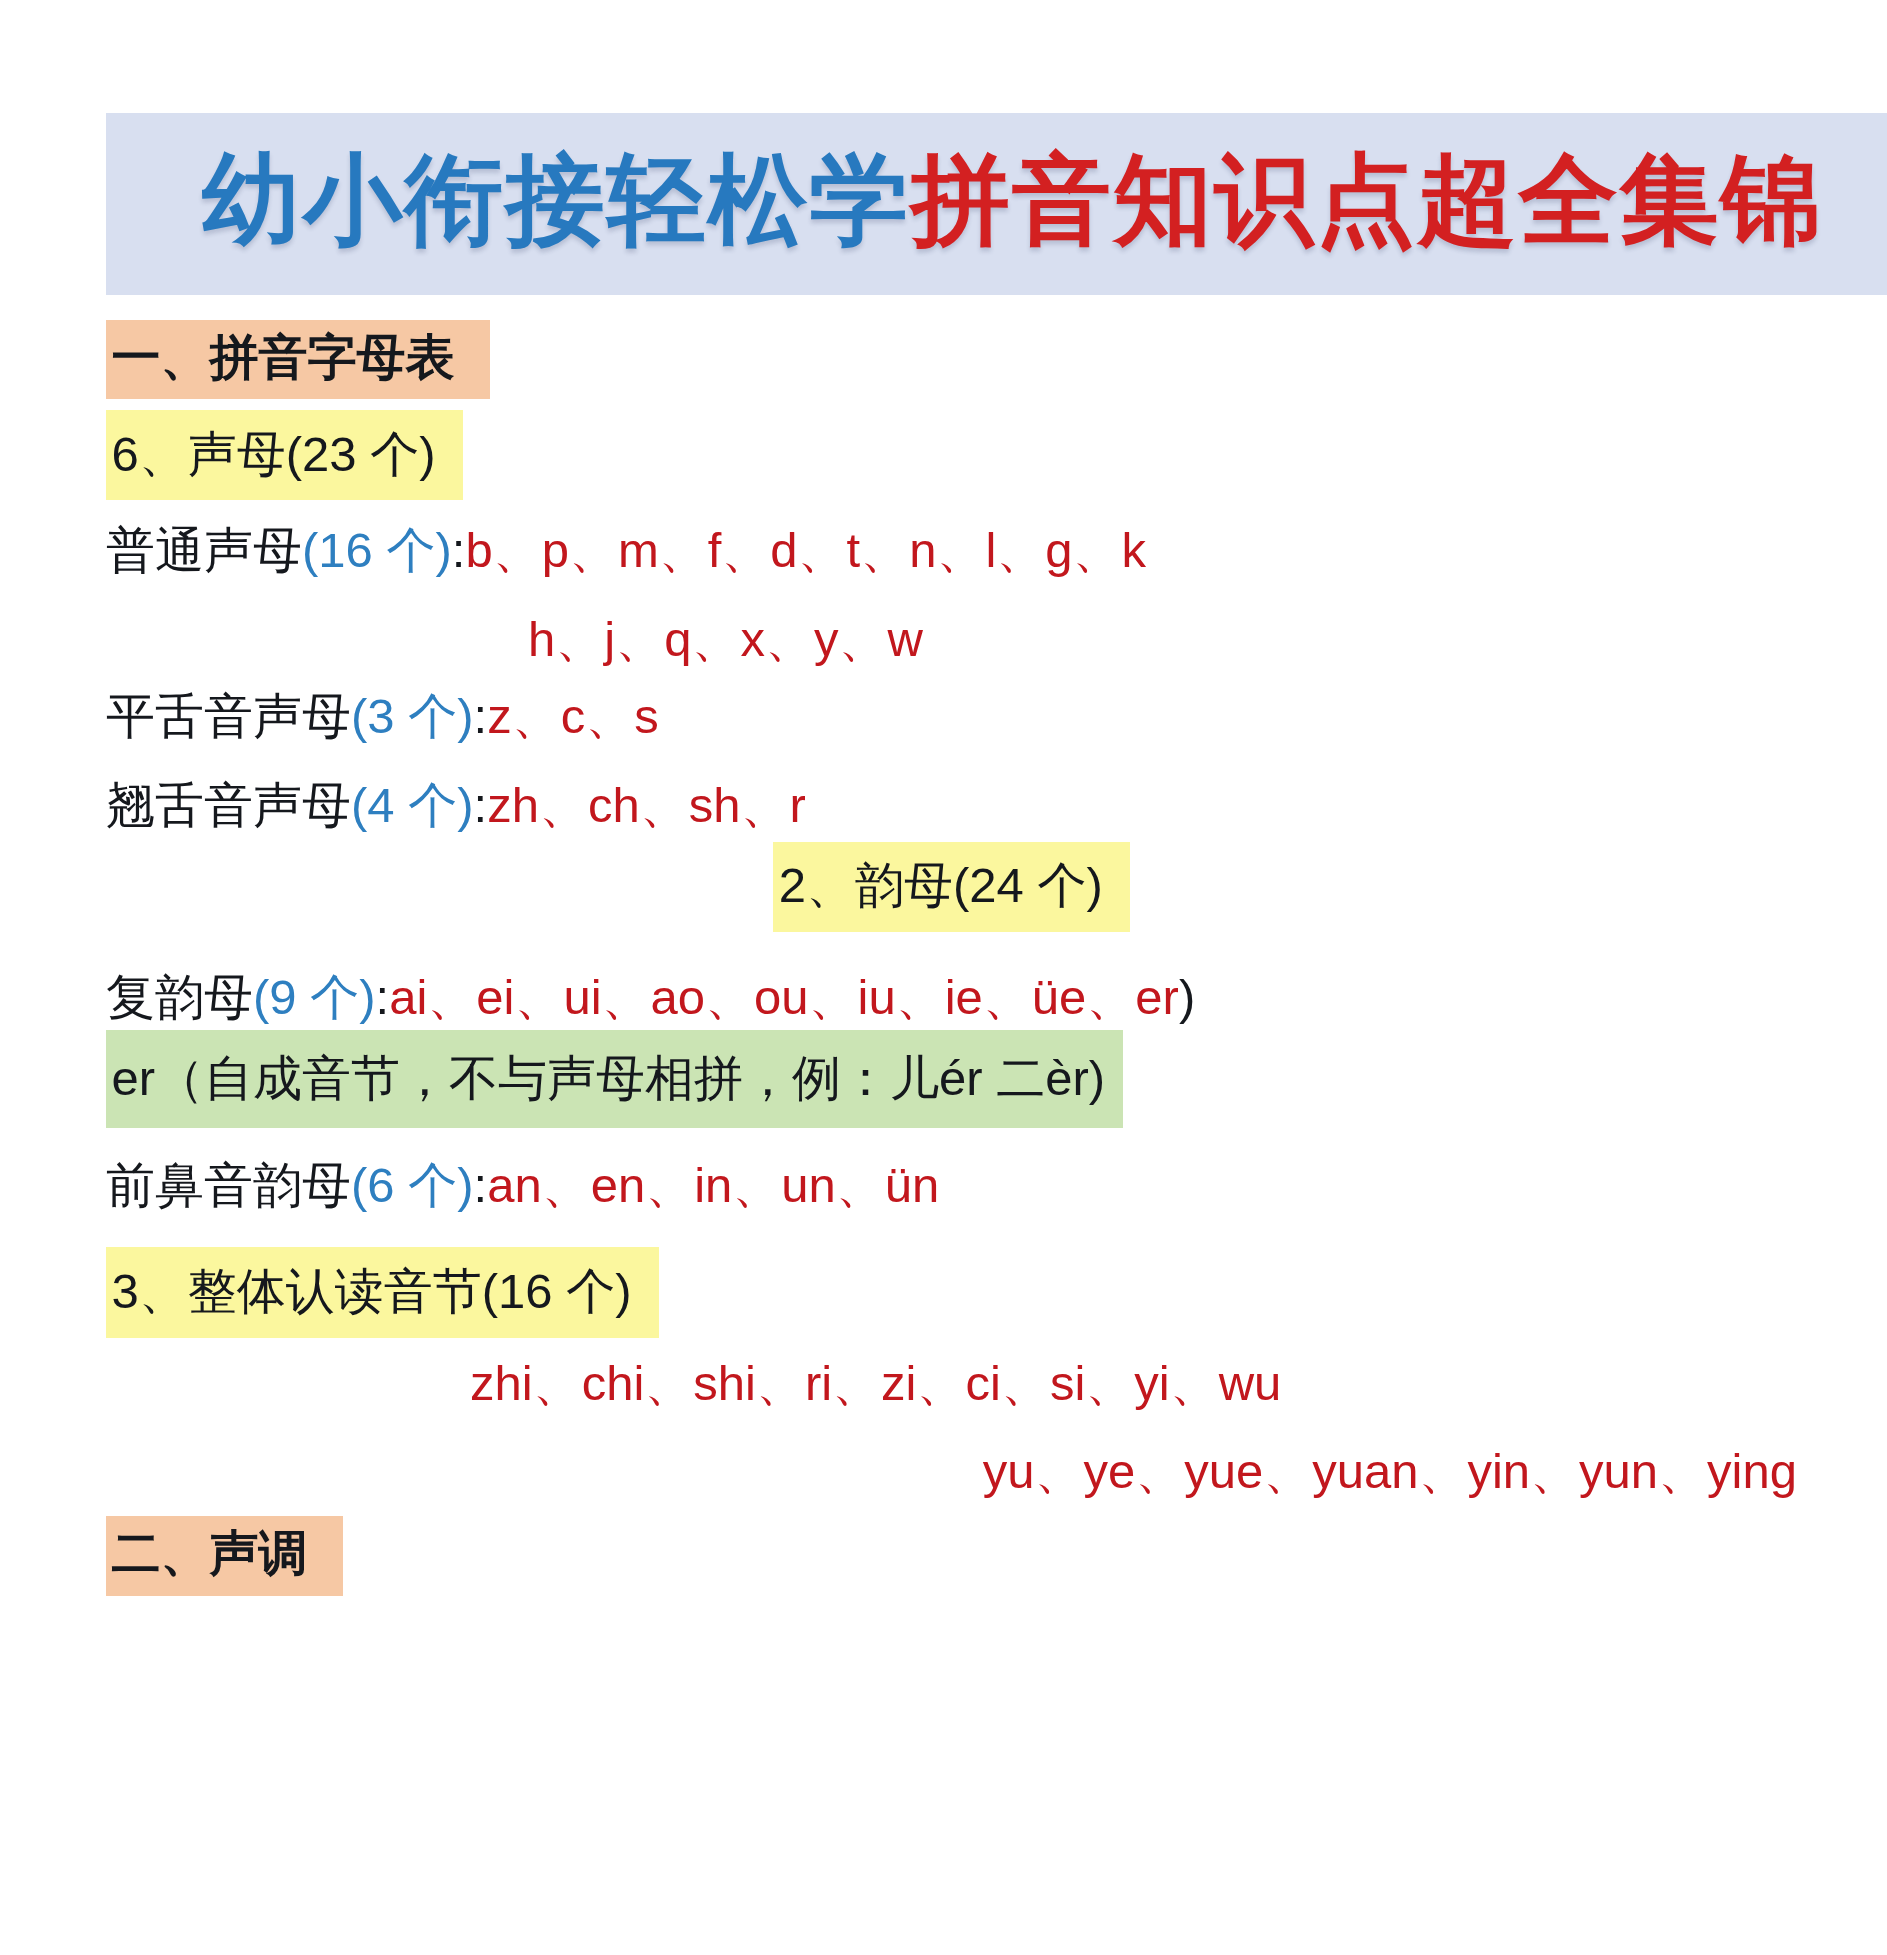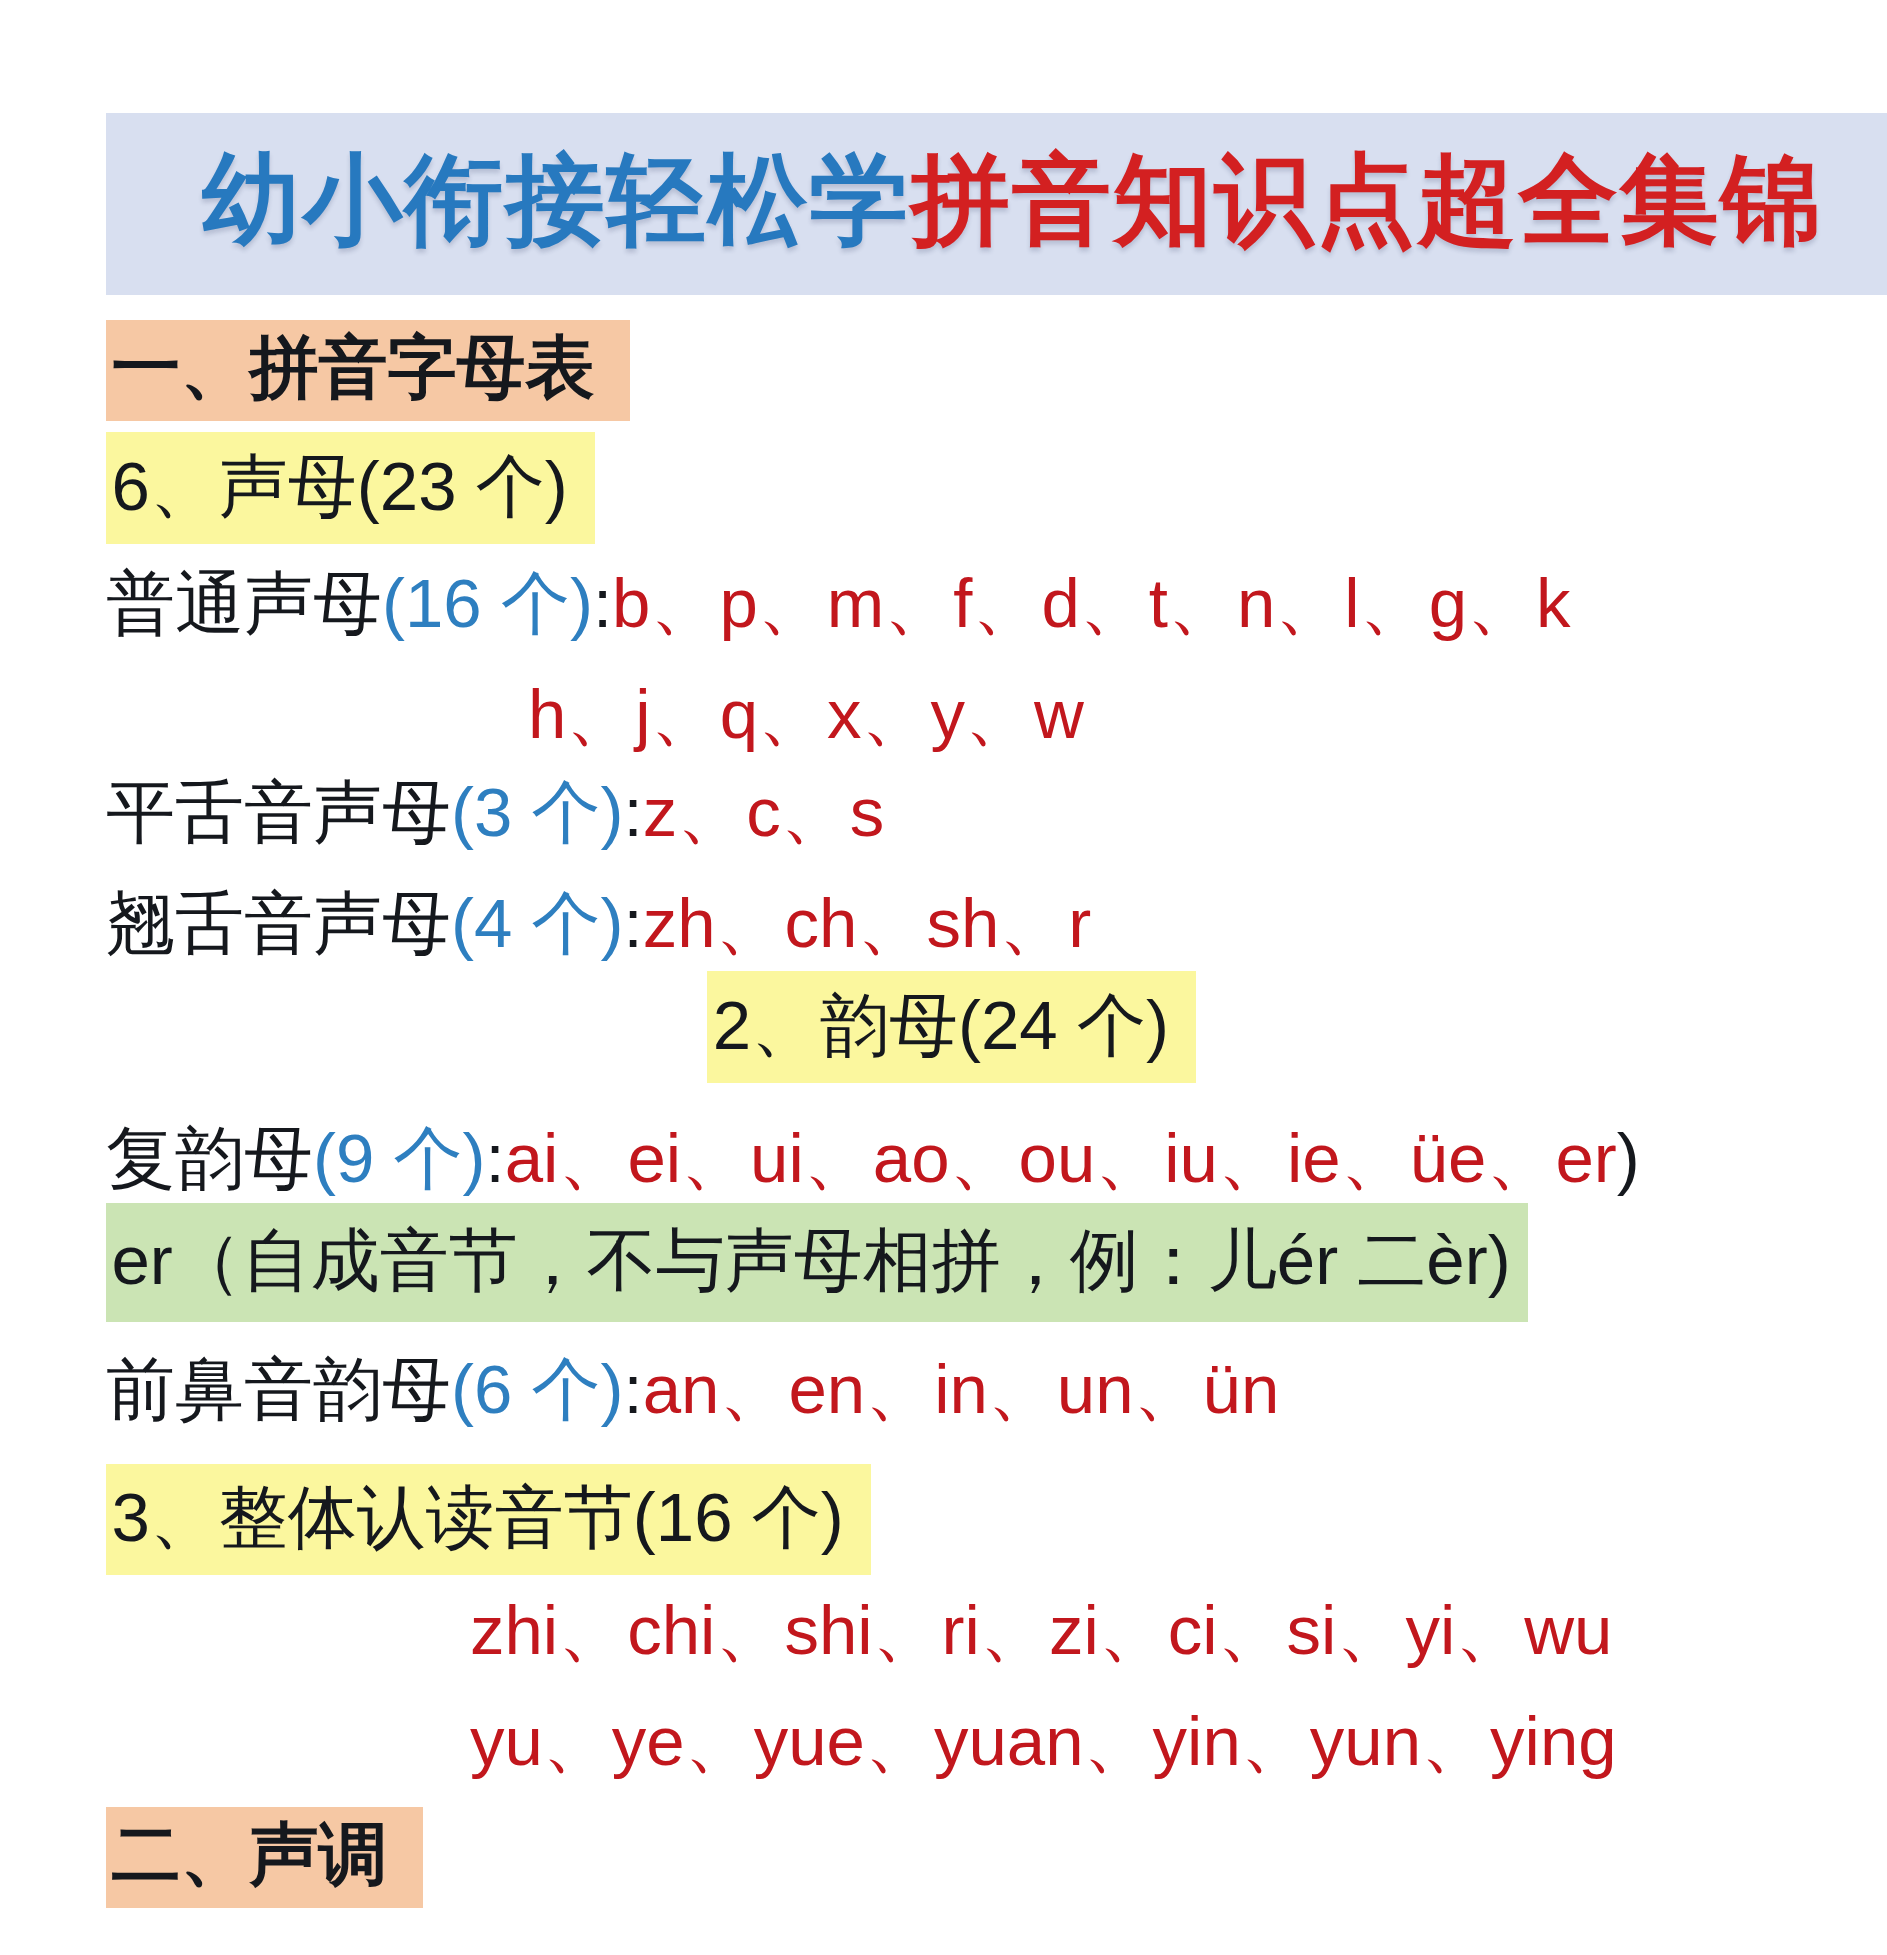--- a/index.html
+++ b/index.html
@@ -39,21 +39,21 @@
     font-size:99px;
     font-weight:800;
     letter-spacing:2.3px;
     text-shadow:0 3.9px 4.7px rgba(40,50,90,0.18);
     white-space:nowrap;
   }
   .t-blue{color:var(--title-blue);}
   .t-red{color:var(--title-red);}
 
   .line{
-    font-size:69px;
+    font-size:49px;
     line-height:1.08;
     white-space:nowrap;
     margin-bottom:36px;
   }
   .c-r{color:var(--accent-red);}
   .c-b{color:var(--count-blue);}
 
   .hl-orange{
     display:inline-block;
     background:var(--hl-orange);
@@ -75,21 +75,21 @@
   [data-line-id="heading-1"]{margin-bottom:11px;}
   [data-line-id="shengmu-heading"]{margin-bottom:23.5px;}
   [data-line-id="shengmu-common-2"]{margin-left:422px;margin-bottom:24px;}
   [data-line-id="shengmu-curl"]{margin-bottom:10.2px;}
   [data-line-id="yunmu-heading"]{margin-bottom:39px;text-align:center;}
   [data-line-id="yunmu-compound"]{margin-bottom:6.3px;}
   [data-line-id="er-note"]{margin-bottom:30.5px;}
   [data-line-id="yunmu-back-nasal"]{margin-bottom:26.6px;}
   [data-line-id="whole-syllable-heading"]{margin-bottom:19px;}
   [data-line-id="whole-syllables-1"]{margin-left:364px;}
-  [data-line-id="whole-syllables-2"]{margin-left:364px;margin-bottom:28px;}
+  [data-line-id="whole-syllables-2"]{margin-left:364px;margin-bottom:18px;text-align:right;}
   [data-line-id="heading-2"]{margin-bottom:41px;}
 </style>
 </head>
 <body>
 
 <div class="page">
 
   <div class="title-band">
     <span class="t t-blue">幼小衔接轻松学</span><span class="t t-red">拼音知识点超全集锦</span>
   </div>

